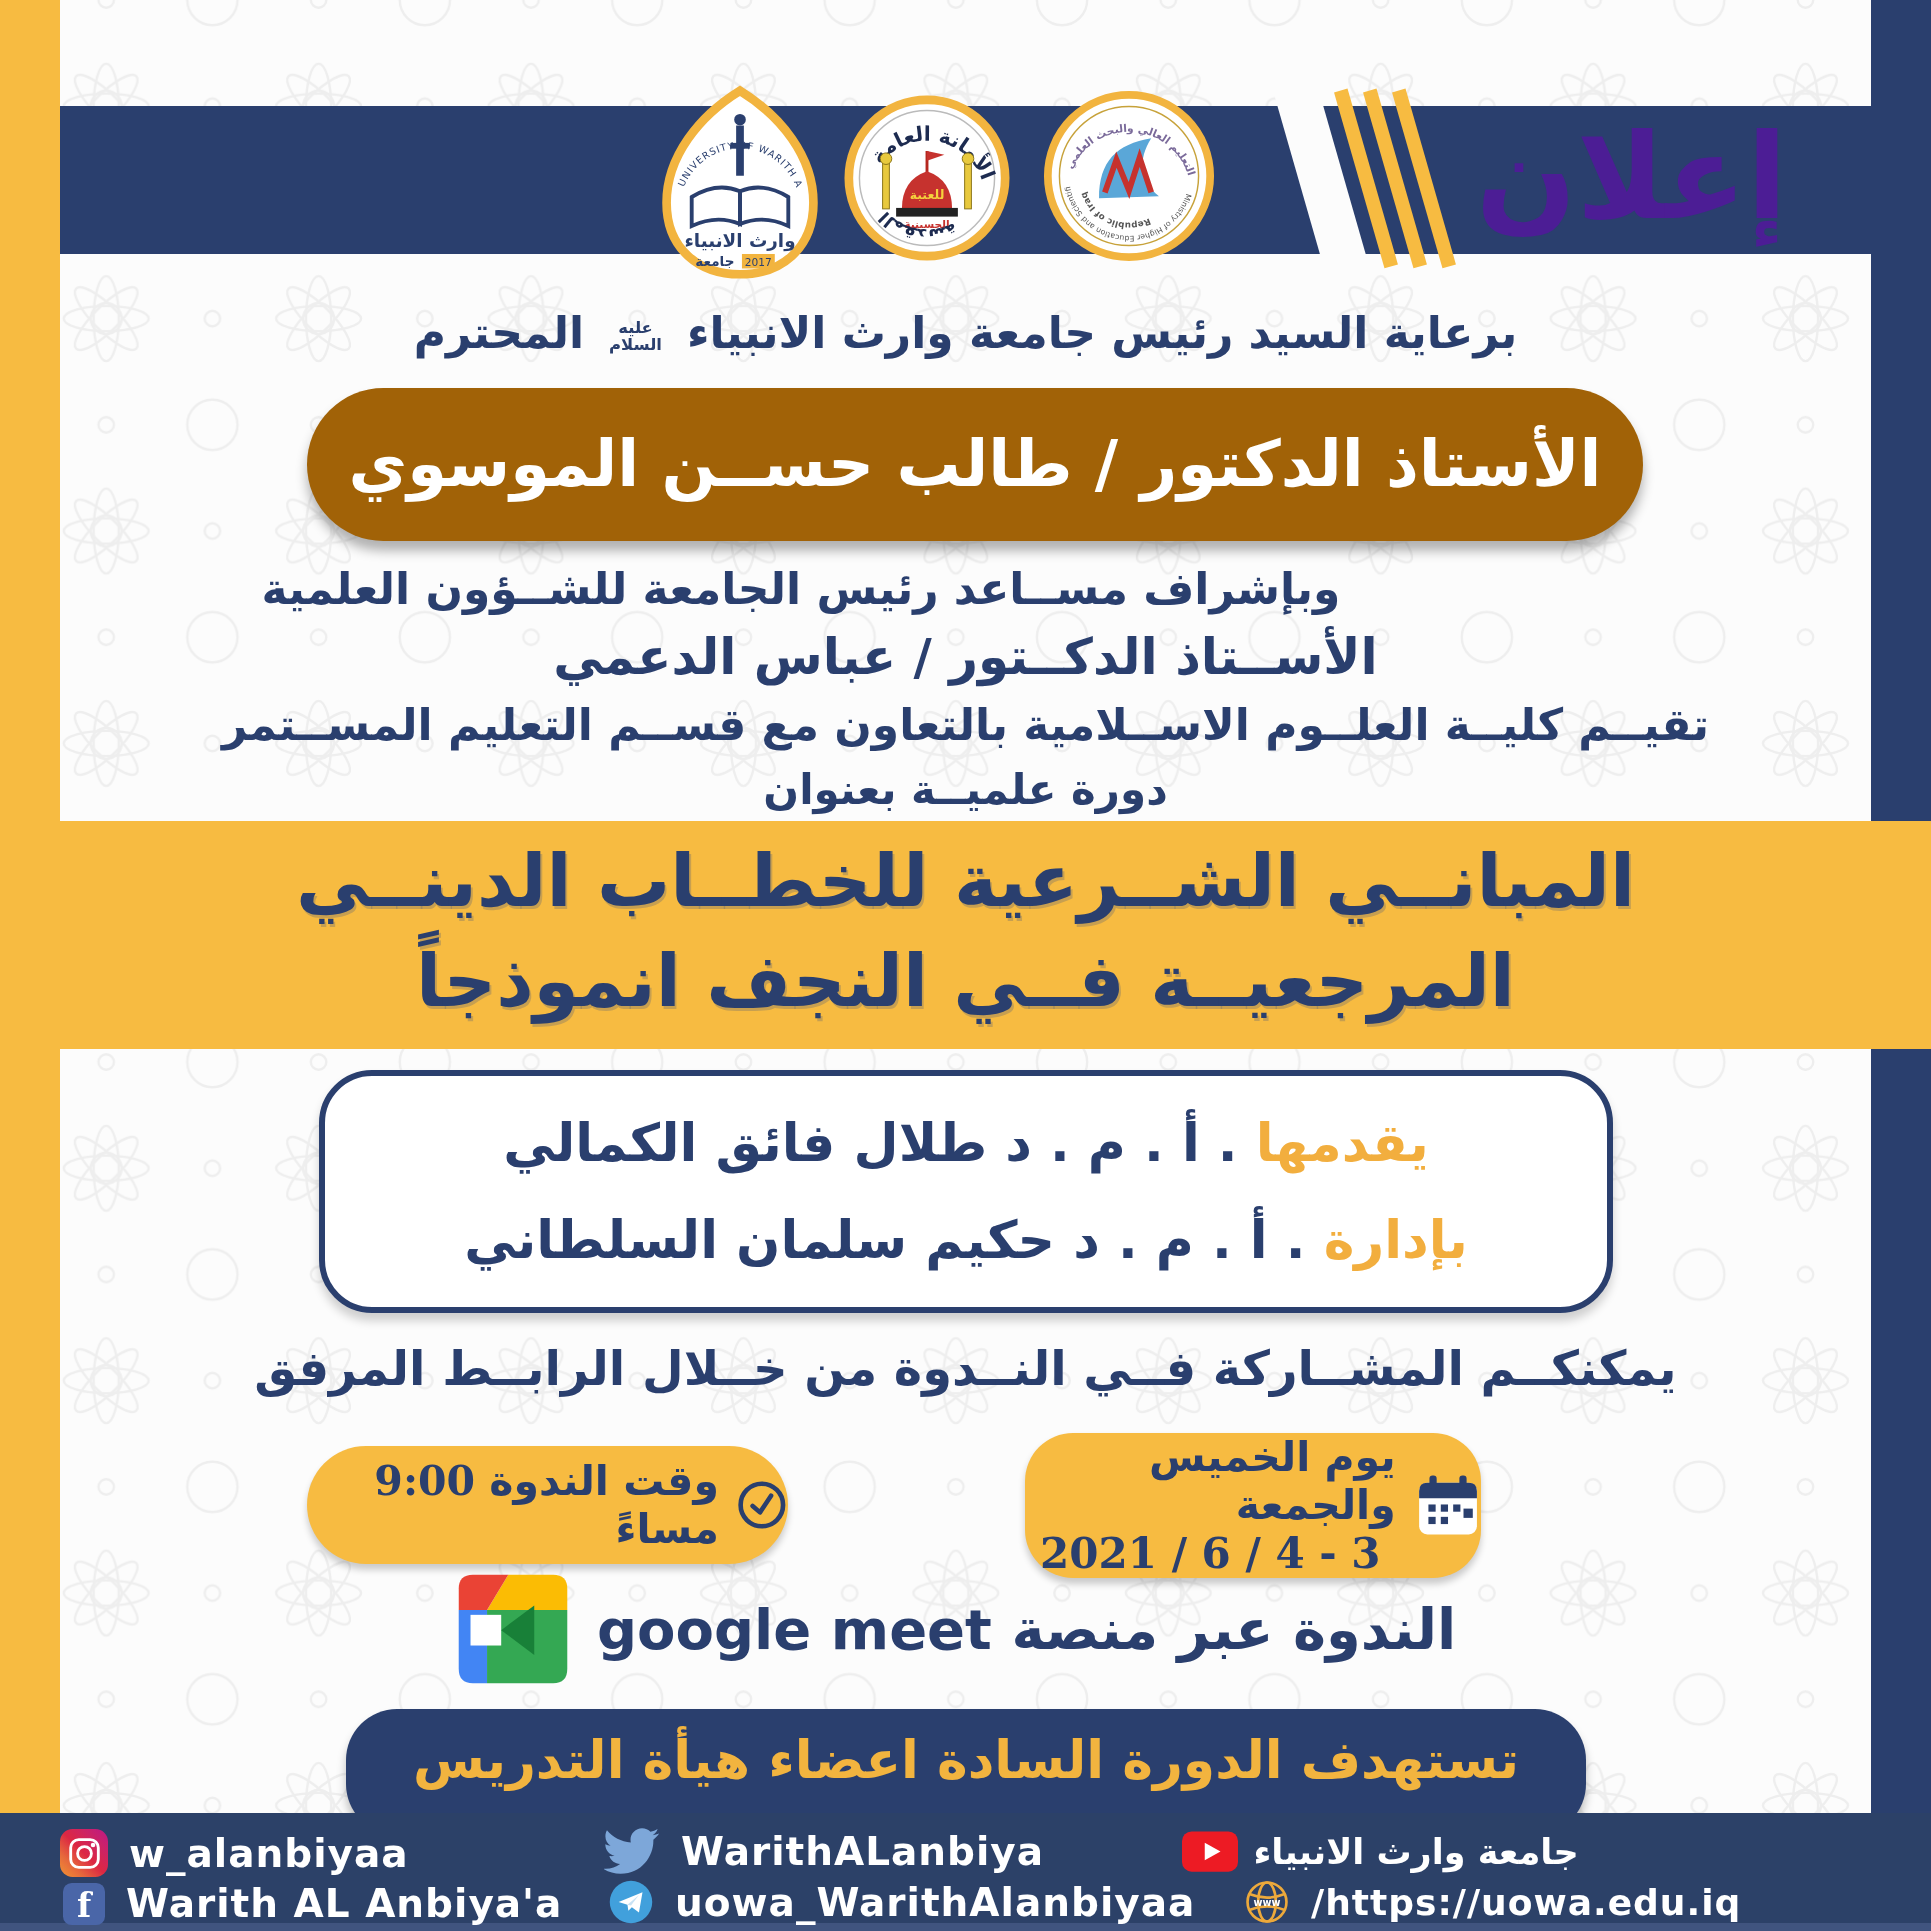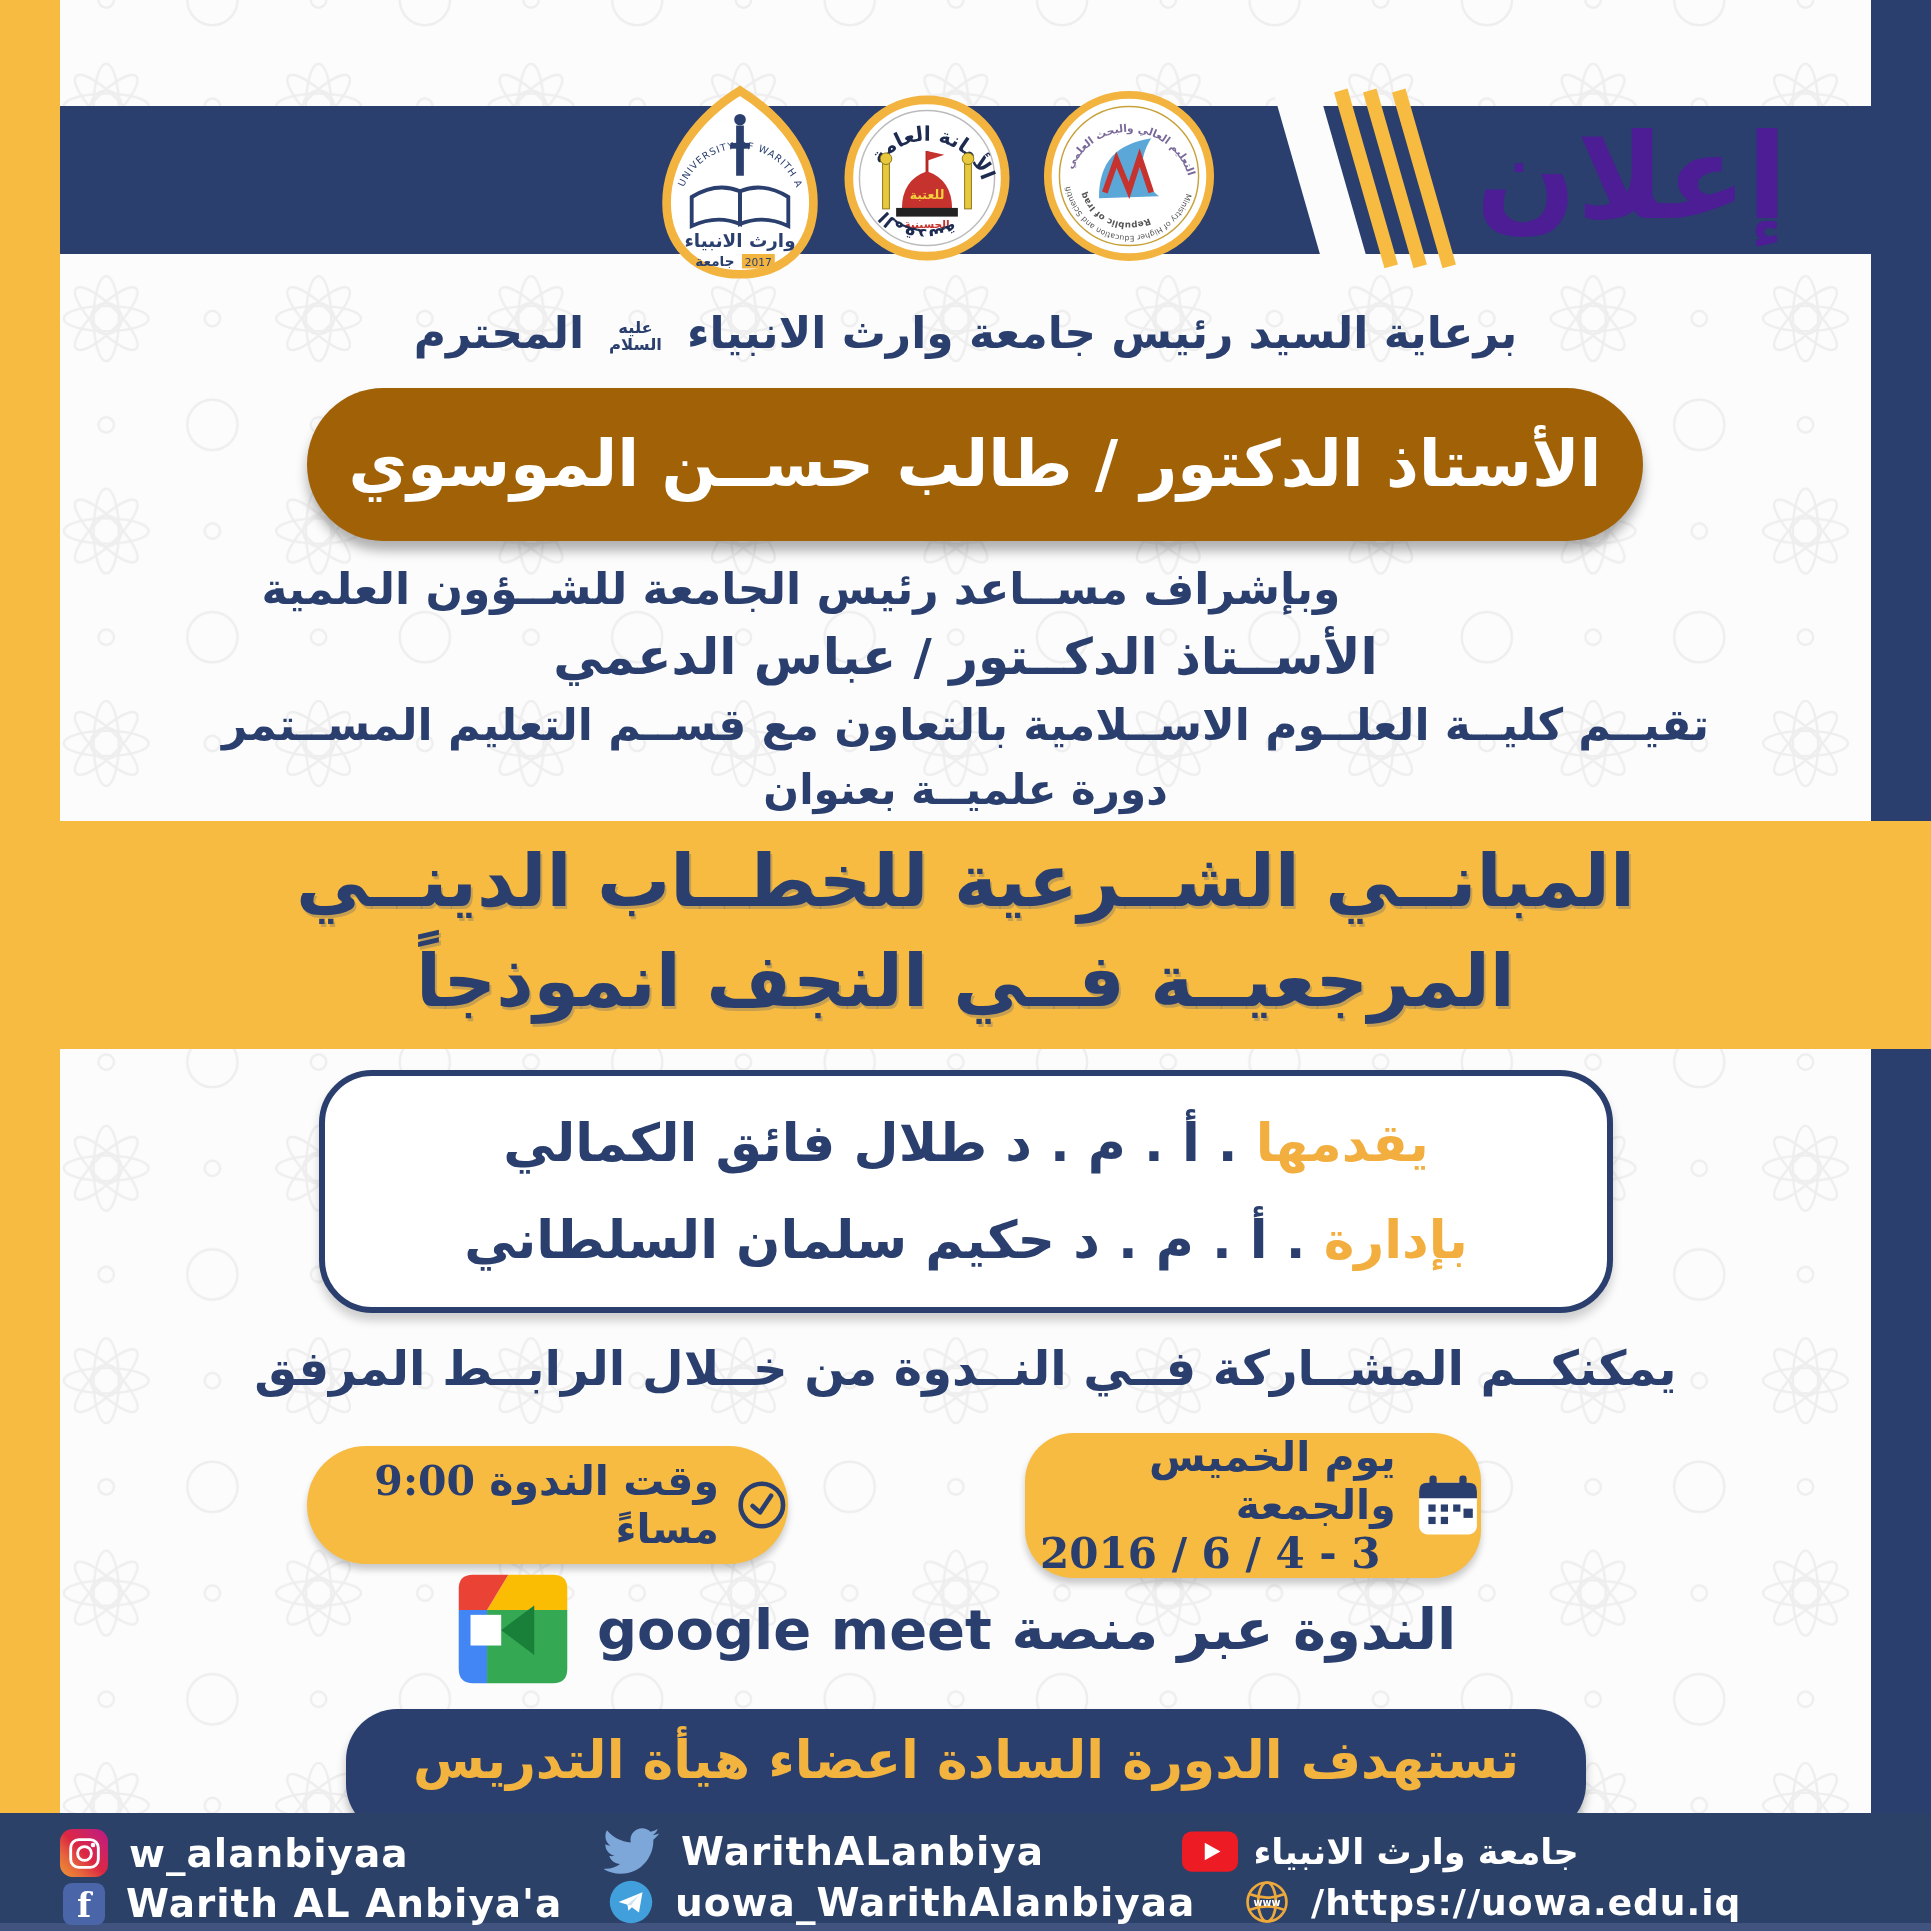--- a/index.html
+++ b/index.html
@@ -223,21 +223,21 @@
       <rect x="43" y="3" width="7" height="13" rx="3" fill="#2a3f6e"></rect>
       <rect x="13" y="31" width="7" height="7" fill="#2a3f6e"></rect>
       <rect x="25" y="31" width="7" height="7" fill="#2a3f6e"></rect>
       <rect x="37" y="31" width="7" height="7" fill="#2a3f6e"></rect>
       <rect x="13" y="43" width="7" height="7" fill="#2a3f6e"></rect>
       <rect x="25" y="43" width="7" height="7" fill="#2a3f6e"></rect>
       <rect x="47" y="35" width="9" height="9" fill="#2a3f6e"></rect>
     </svg>
     <div class="date-txt">
       <div class="date-days rtl navy">يوم الخميس والجمعة</div>
-      <div class="date-num navy">2016 / 6 / 4 - 3</div>
+      <div class="date-num navy">2021 / 6 / 4 - 3</div>
     </div>
   </div>
 
   <div class="abs pill time-pill">
     <svg width="58" height="58" viewBox="0 0 56 56">
       <circle cx="28" cy="28" r="23" fill="none" stroke="#2a3f6e" stroke-width="5"></circle>
       <path d="M18 29 L26 36 L38 18" fill="none" stroke="#2a3f6e" stroke-width="5" stroke-linecap="round" stroke-linejoin="round"></path>
     </svg>
     <div class="time-txt navy">
       <span>وقت الندوة</span>

